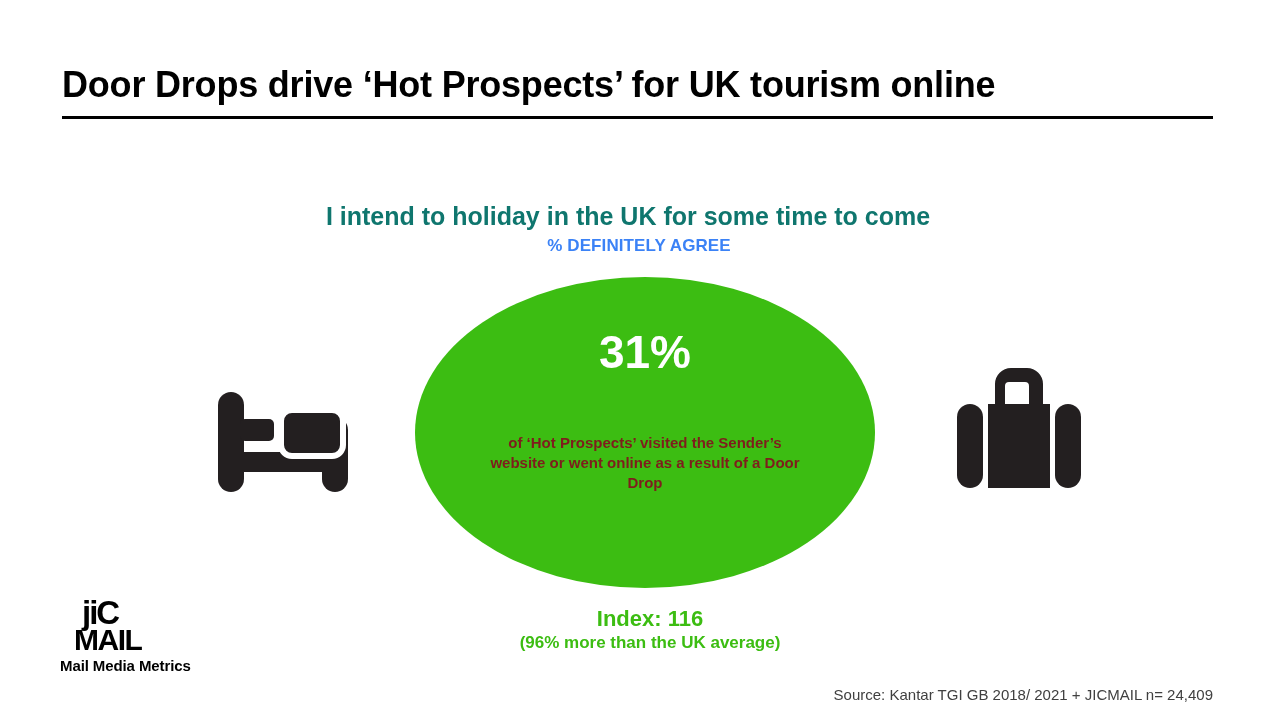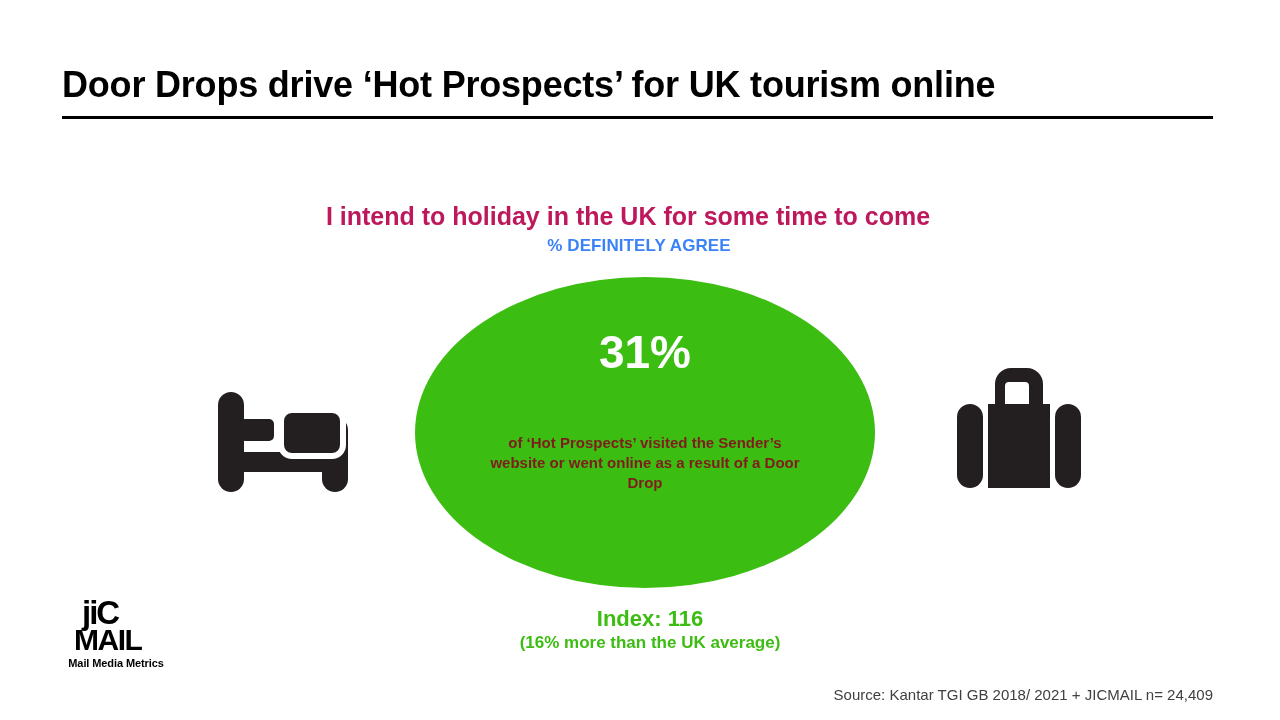--- a/index.html
+++ b/index.html
@@ -42,21 +42,21 @@
 
   
   #question {
     position: absolute;
     left: 0;
     top: 202px;
     width: 1280px;
     text-align: center;
     font-size: 25px;
     font-weight: bold;
-    color: #be185d;
+    color: #0f766e;
   }
   #question-inner {
     display: inline-block;
     transform: translateX(-12px);
   }
   #metric-label {
     position: absolute;
     left: 0;
     top: 236px;
     width: 1280px;
@@ -137,21 +137,21 @@
     position: absolute;
     left: 60px;
     top: 594px;
     width: 112px;
   }
   #logo-mark {
     display: block;
   }
   #logo-tagline {
     margin-top: 5px;
-    font-size: 11px;
+    font-size: 15px;
     font-weight: bold;
     color: #000000;
     text-align: center;
     letter-spacing: -0.1px;
     white-space: nowrap;
   }
 
   
   #source {
     position: absolute;
@@ -205,21 +205,21 @@
       <rect x="2" y="44" width="26" height="84" rx="13" fill="#231F20"></rect>
 
       <rect x="33" y="44" width="62" height="84" fill="#231F20"></rect>
 
       <rect x="100" y="44" width="26" height="84" rx="13" fill="#231F20"></rect>
     </svg>
   </div>
 
   <div id="index-block">
     <div id="index-value">Index: 116</div>
-    <div id="index-note">(16% more than the UK average)</div>
+    <div id="index-note">(96% more than the UK average)</div>
   </div>
 
   <div id="logo">
     <svg id="logo-mark" width="112" height="58" viewBox="0 0 112 58" xmlns="http://www.w3.org/2000/svg">
       <text x="22" y="30" font-family="'Liberation Sans', sans-serif" font-size="33" font-weight="bold" fill="#000000" letter-spacing="-2">jiC</text>
       <text x="14" y="56" font-family="'Liberation Sans', sans-serif" font-size="30" font-weight="bold" fill="#000000" letter-spacing="-1.5">MAIL</text>
     </svg>
     <div id="logo-tagline">Mail Media Metrics</div>
   </div>
 

